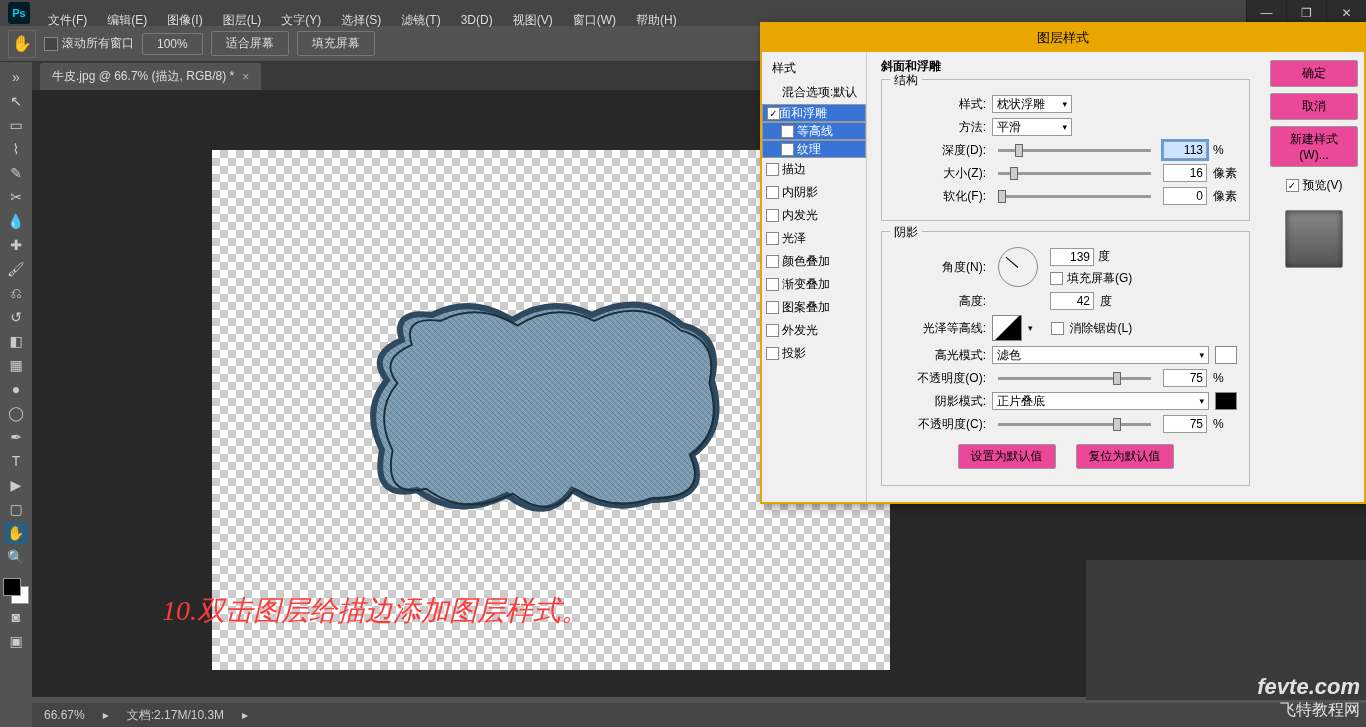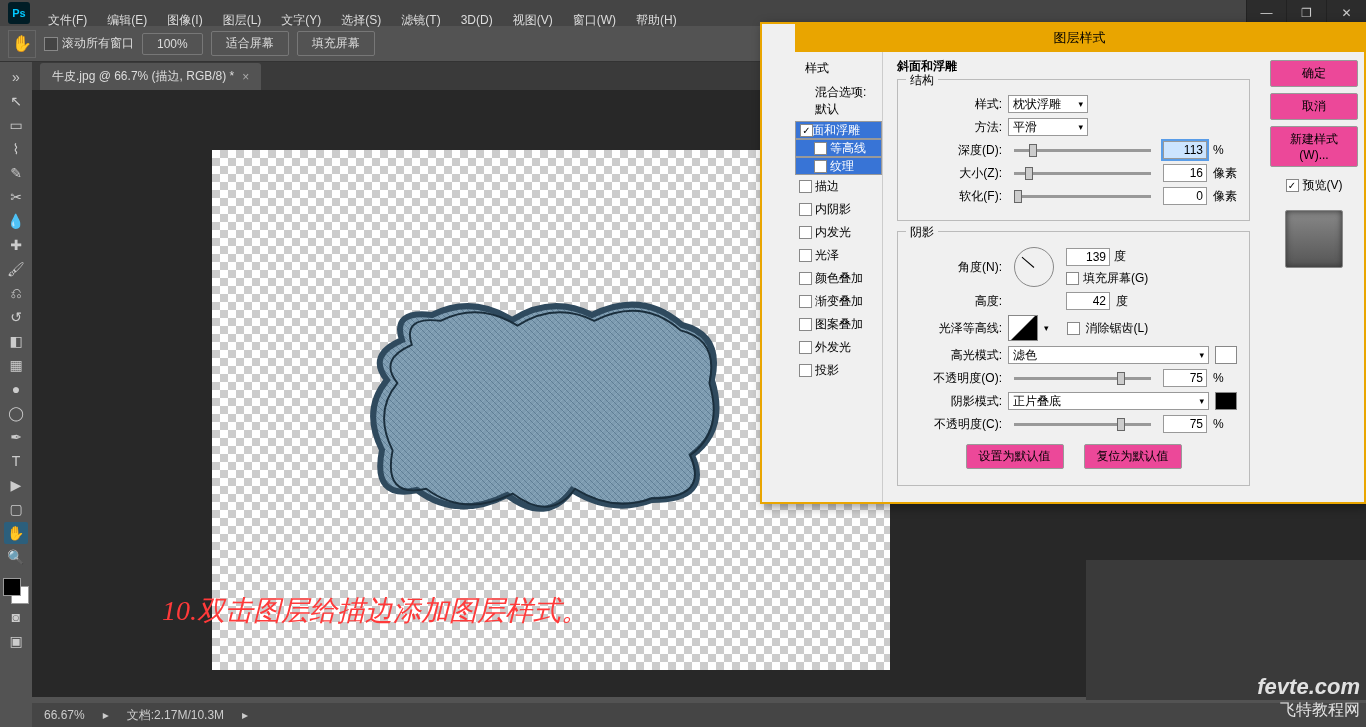--- a/index.html
+++ b/index.html
@@ -36,24 +36,24 @@
 
 
 .toolbar { position:absolute; left:0; top:62px; width:32px; bottom:0; background:#535353; display:flex; flex-direction:column; align-items:center; padding-top:4px; gap:2px; }
 .toolbar .t { width:24px; height:22px; display:flex; align-items:center; justify-content:center; color:#ccc; font-size:14px; position:relative; border-radius:2px;}
 .toolbar .t.active { background:#2c5f7c; }
 .toolbar .swatches { margin-top:8px; width:26px; height:26px; position:relative; }
 .toolbar .swatches .fg { position:absolute; left:0; top:0; width:18px; height:18px; background:#000; border:1px solid #999; }
 .toolbar .swatches .bg { position:absolute; right:0; bottom:0; width:18px; height:18px; background:#fff; border:1px solid #999; }
 
 
-.dialog { position:absolute; left:760px; top:22px; width:606px; background:#f0f0f0; border:2px solid #e9a500; box-shadow:3px 3px 10px rgba(0,0,0,0.4);padding-left:33px; }
+.dialog { position:absolute; left:760px; top:22px; width:606px; background:#f0f0f0; border:2px solid #e9a500; box-shadow:3px 3px 10px rgba(0,0,0,0.4); }
 .dlg-title { background:#e9a500; height:28px; display:flex; align-items:center; justify-content:center; color:#000; font-size:13px; }
 .dlg-body { display:flex; }
-.dlg-left { width:88px; border-right:1px solid #ccc; padding:4px 0; }
+.dlg-left { width:105px; border-right:1px solid #ccc; padding:4px 0; }
 .style-head { padding:4px 10px; font-size:12px; }
 .style-item { padding:3px 6px 3px 20px; display:flex; align-items:center; gap:4px; position:relative; }
 .style-item.sel { background:#3874d6; color:#fff; }
 .style-item.sub { padding-left:34px; }
 .style-item .cb { width:13px; height:13px; border:1px solid #888; background:#fff; position:absolute; left:4px; display:flex; align-items:center; justify-content:center; font-size:10px; color:#000;}
 .style-item.sub .cb { left:18px; }
 .style-item .cb.checked::after { content:"✓"; }
 
 .dlg-center { flex:1; padding:6px 14px; }
 .fieldset { border:1px solid #bbb; padding:10px 12px; margin-bottom:10px; position:relative; }

